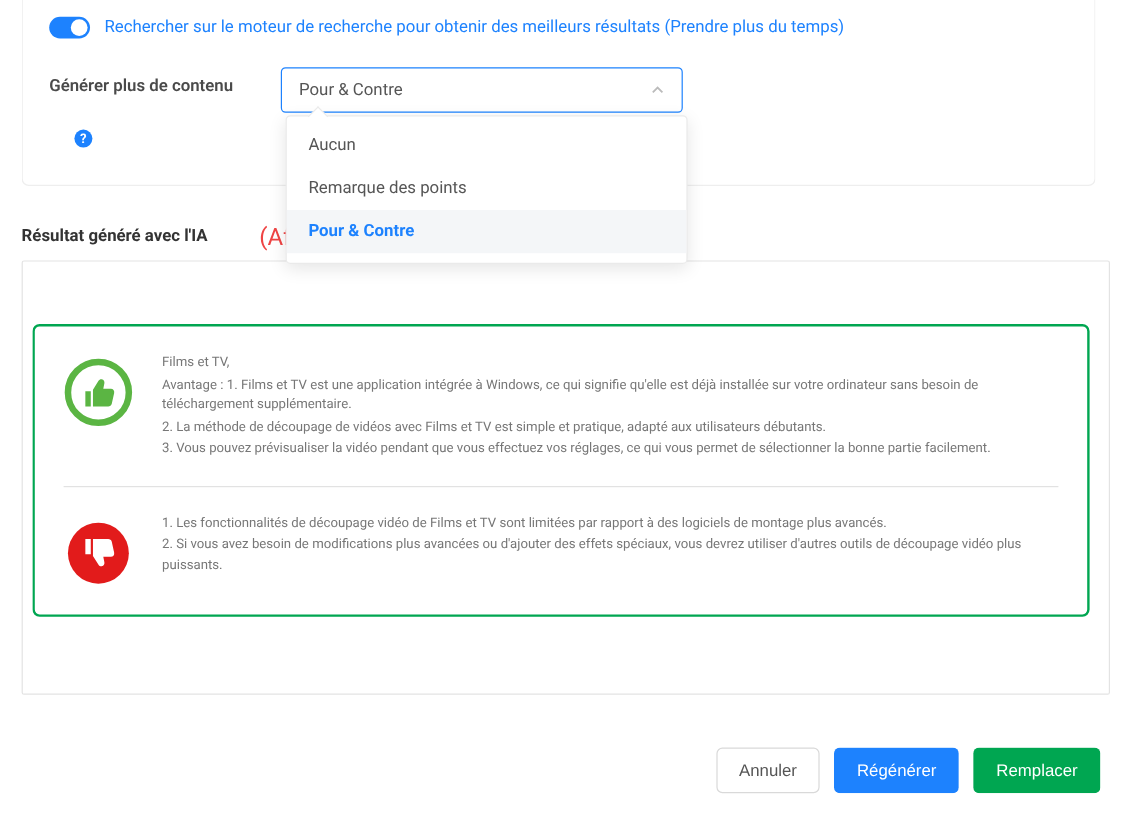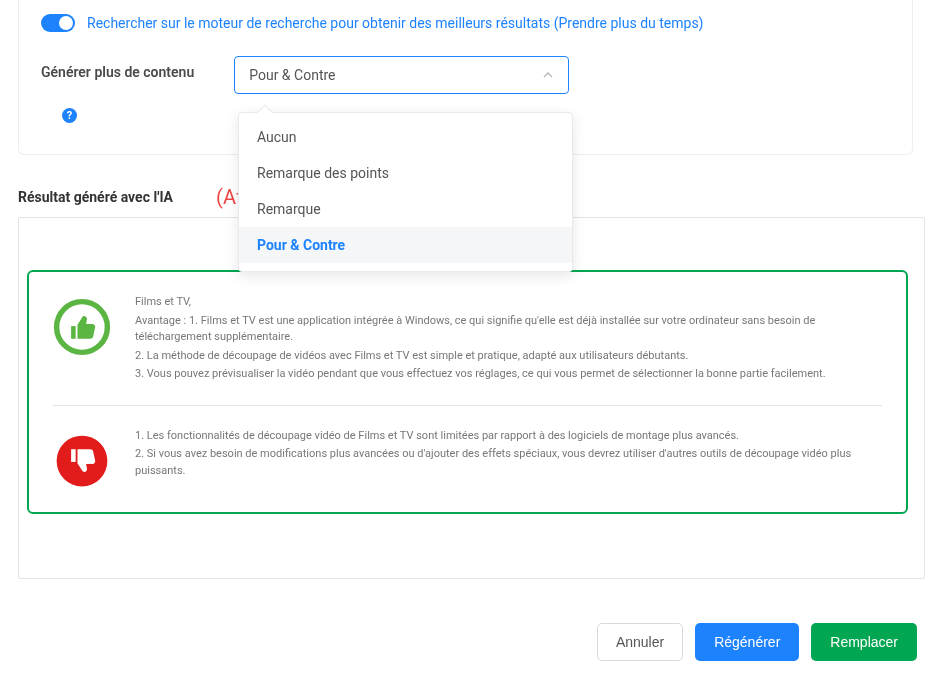--- a/index.html
+++ b/index.html
@@ -35,21 +35,21 @@
   .chevron svg { stroke: #bbb; }
 
   .help-icon {
     position: absolute; left: 43px; top: 108px;
     width: 15px; height: 15px; border-radius: 50%; background: #1d82fe; color: #fff;
     font-size: 11px; font-weight: bold; display: flex; align-items: center; justify-content: center;
     cursor: pointer;
   }
 
   .dropdown {
-    position: absolute; top: 112px; left: 238px; width: 335px; background: #fff;
+    position: absolute; top: 96px; left: 238px; width: 335px; background: #fff;
     border: 1px solid #eaeaea; border-radius: 4px; box-shadow: 0 4px 14px rgba(0,0,0,0.10);
     z-index: 50; padding: 6px 0 8px 0;
   }
   .dropdown-arrow {
     position: absolute; top: -6px; left: 20px; width: 12px; height: 12px; background: #fff;
     border-left: 1px solid #eaeaea; border-top: 1px solid #eaeaea; transform: rotate(45deg);
   }
   .dropdown-item {
     padding: 10px 18px; cursor: pointer; color: #555;
   }
@@ -113,21 +113,20 @@
     </div>
   </div>
 
   <div class="help-icon">?</div>
 </div>
 
 <div class="dropdown">
   <div class="dropdown-arrow"></div>
   <div class="dropdown-item">Aucun</div>
   <div class="dropdown-item">Remarque des points</div>
-  <div class="dropdown-item">Remarque</div>
   <div class="dropdown-item selected">Pour &amp; Contre</div>
 </div>
 
 <div class="result-header">
   <span class="result-title">Résultat généré avec l'IA</span>
   <span class="result-link">(Affic</span>
 </div>
 
 <div class="result-outer">
   <div class="result-scroll">

